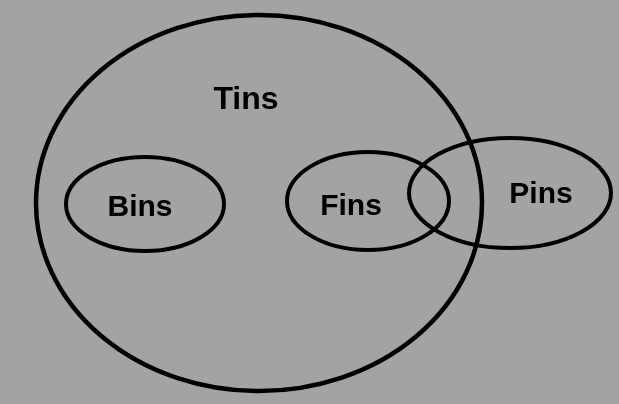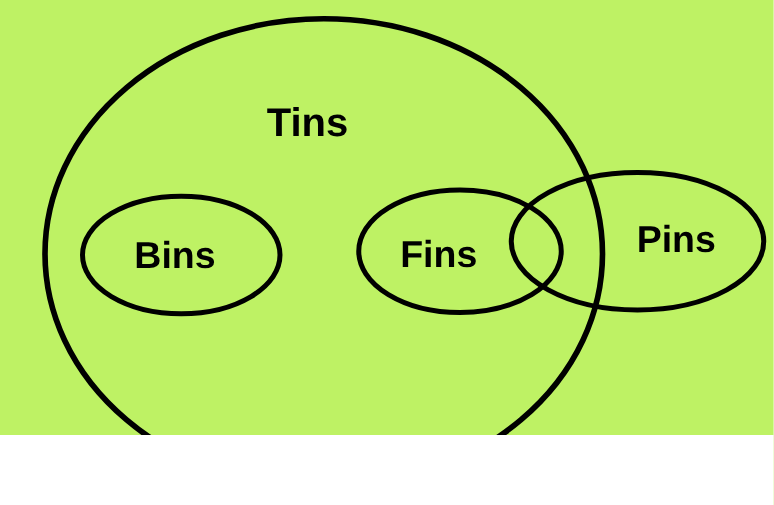--- a/index.html
+++ b/index.html
@@ -3,22 +3,22 @@
   <meta charset="utf-8">
   <style>
     html, body {
       margin: 0;
       padding: 0;
       background: #ffffff;
     }
     .stage {
       position: relative;
       width: 619px;
-      height: 348px;
-      background: #bef264;
+      height: 404px;
+      background: #a3a3a3;
       overflow: hidden;
     }
     svg {
       display: block;
     }
     .set-label {
       font-family: "Liberation Sans", "DejaVu Sans", sans-serif;
       font-weight: 700;
       fill: #000000;
     }

